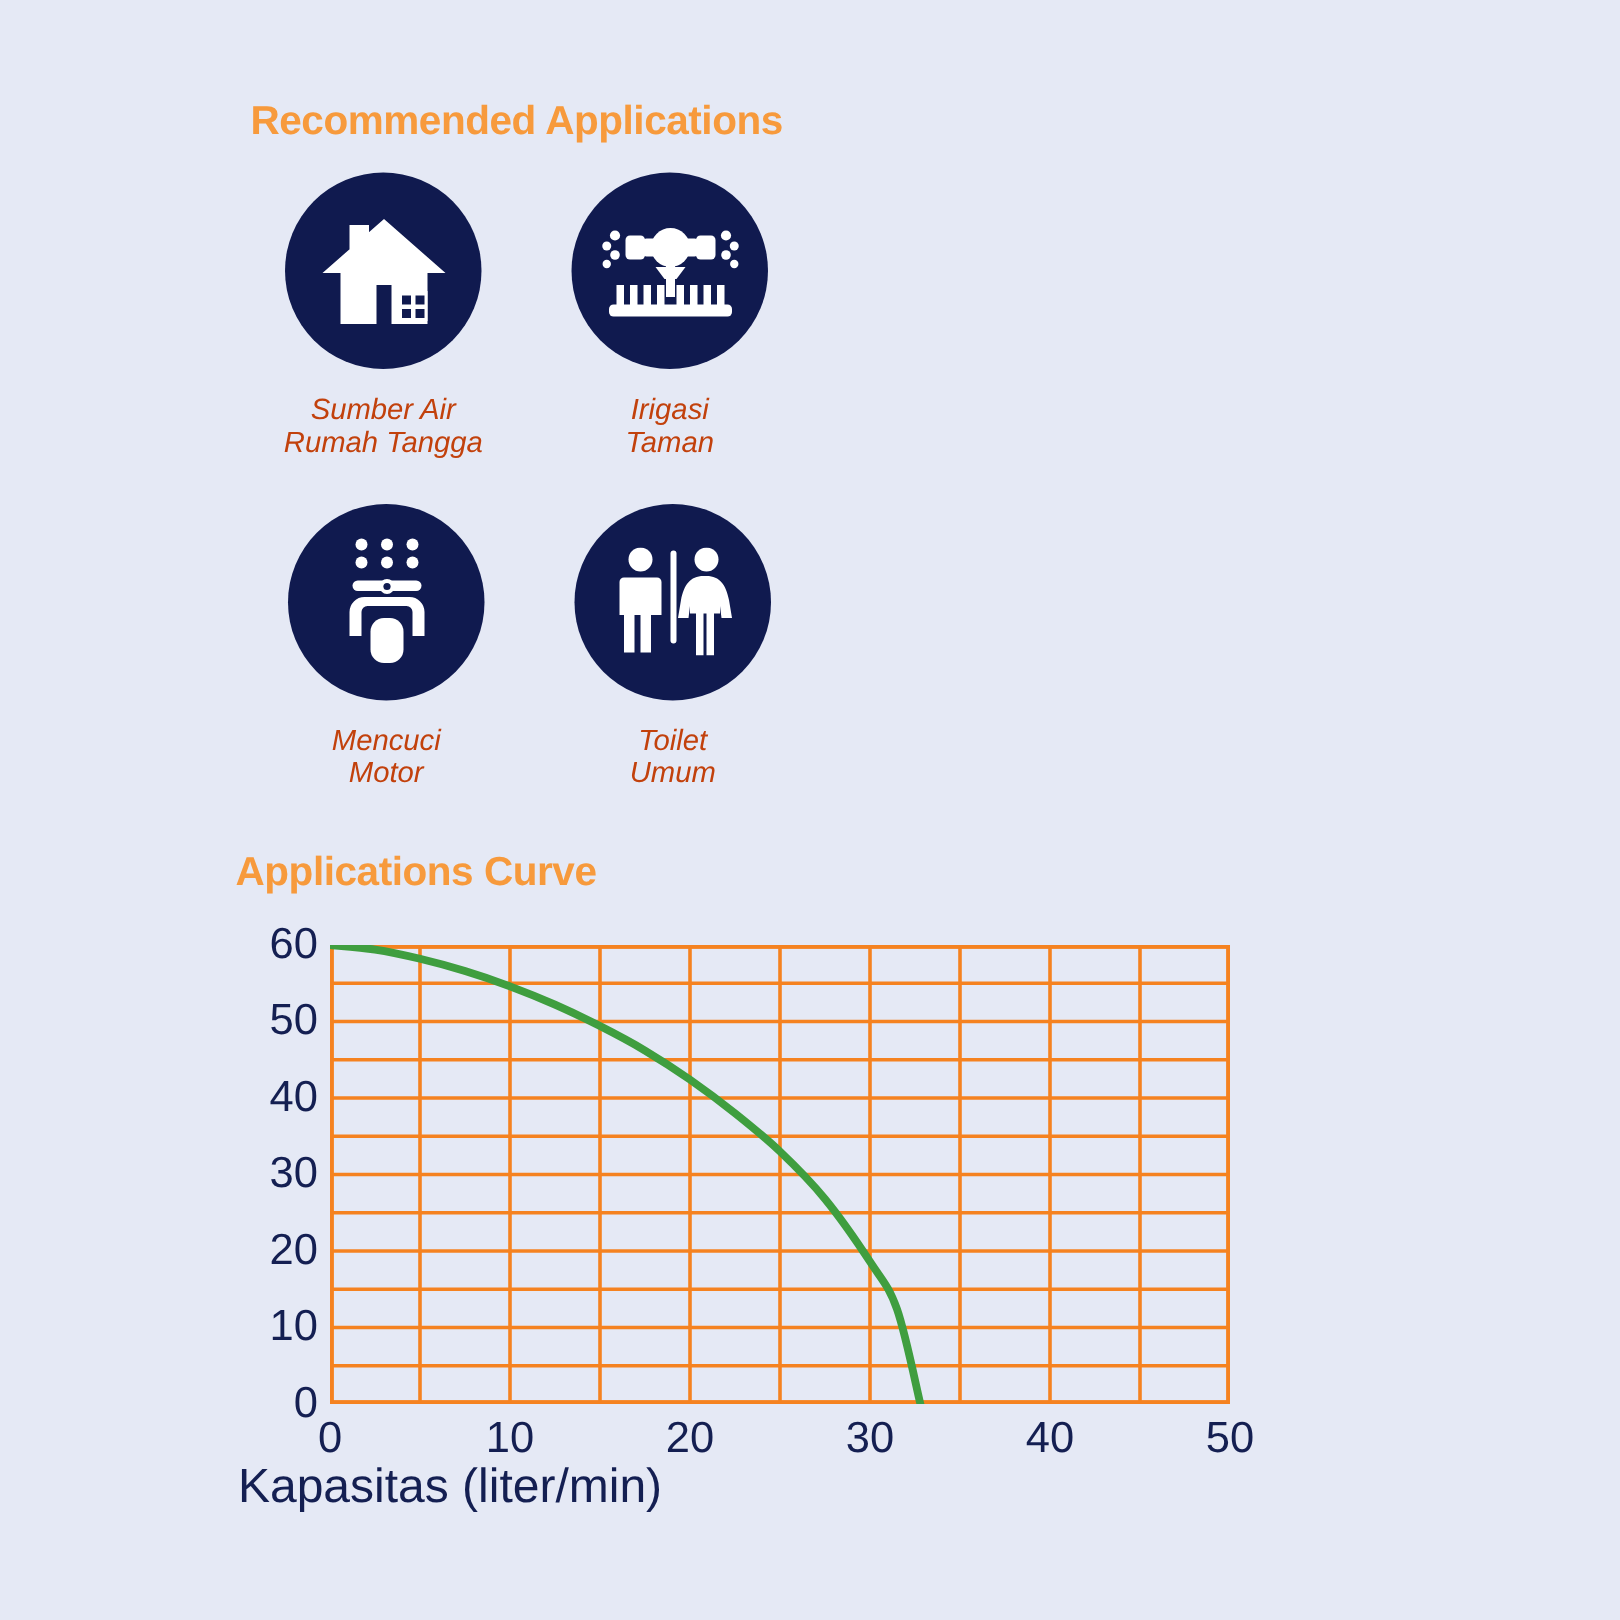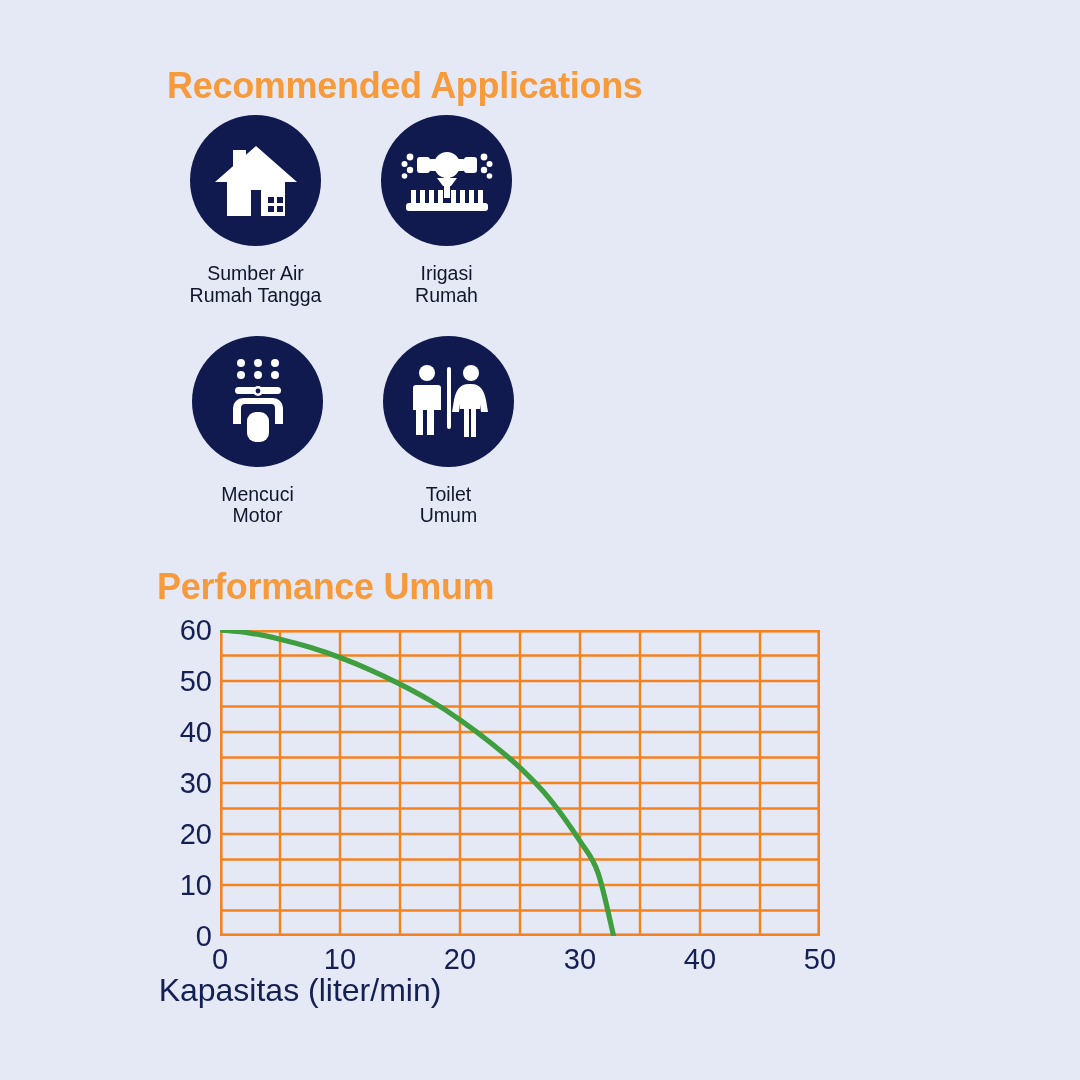--- a/index.html
+++ b/index.html
@@ -5,21 +5,21 @@
   html,body{margin:0;padding:0;}
   body{
     width:1080px;height:1080px;
     background:#e5e9f5;
     font-family:"Liberation Sans", sans-serif;
     overflow:hidden;
     position:relative;
   }
   .section-title{
     position:absolute;
-    font-size:36px;
+    font-size:27px;
     font-weight:bold;
     color:#f79a3c;
     letter-spacing:-0.3px;
   }
   #apps-title{ left:167px; top:65px; }
   #curve-title{ left:157px; top:566px; }
 
   
   .apps-grid{
     position:absolute;
@@ -36,21 +36,22 @@
   .circle{
     width:131px;height:131px;
     border-radius:50%;
     background:#101a4f;
     display:flex;align-items:center;justify-content:center;
   }
   .circle svg{ display:block; }
   .app-label{
     margin-top:17px;
     font-size:19.5px;
-    color:#0f172a;
+    font-style:italic;
+    color:#c2410c;
     text-align:center;
     line-height:1.12;
     white-space:pre-line;
   }
   #app-row-2{ margin-top:29px; margin-left:2px; }
 
   
   #chart-area{
     position:absolute;
     left:0; top:600px;
@@ -136,21 +137,21 @@
               <rect x="50" y="42" width="5" height="14"></rect>
                 <rect x="59" y="42" width="5" height="14"></rect>
               <rect x="68" y="42" width="5" height="14"></rect>
                 <rect x="77" y="42" width="5" height="14"></rect>
             </g>
             <rect x="5" y="55" width="82" height="8" rx="3" fill="#fff"></rect>
           </svg>
         </span>
       </div>
       <div class="app-label">Irigasi
-Rumah</div>
+Taman</div>
     </div>
 
   </div>
 
   <div class="app-row" id="app-row-2">
 
     <div class="app-cell">
       <div class="circle">
         <span>
           <svg width="70" height="86" viewBox="0 0 70 86">
@@ -187,21 +188,21 @@
         </span>
       </div>
       <div class="app-label">Toilet
 Umum</div>
     </div>
 
 
   </div>
 </div>
 
-<div class="section-title" id="curve-title">Performance Umum</div>
+<div class="section-title" id="curve-title">Applications Curve</div>
 
 <div id="chart-area">
   <div id="plot">
     <svg id="chart-svg" width="600" height="306" viewBox="0 0 600 306">
         <line x1="0" y1="0" x2="0" y2="306" stroke="#f58220" stroke-width="2.4"></line>
         <line x1="60" y1="0" x2="60" y2="306" stroke="#f58220" stroke-width="2.4"></line>
         <line x1="120" y1="0" x2="120" y2="306" stroke="#f58220" stroke-width="2.4"></line>
         <line x1="180" y1="0" x2="180" y2="306" stroke="#f58220" stroke-width="2.4"></line>
         <line x1="240" y1="0" x2="240" y2="306" stroke="#f58220" stroke-width="2.4"></line>
         <line x1="300" y1="0" x2="300" y2="306" stroke="#f58220" stroke-width="2.4"></line>

